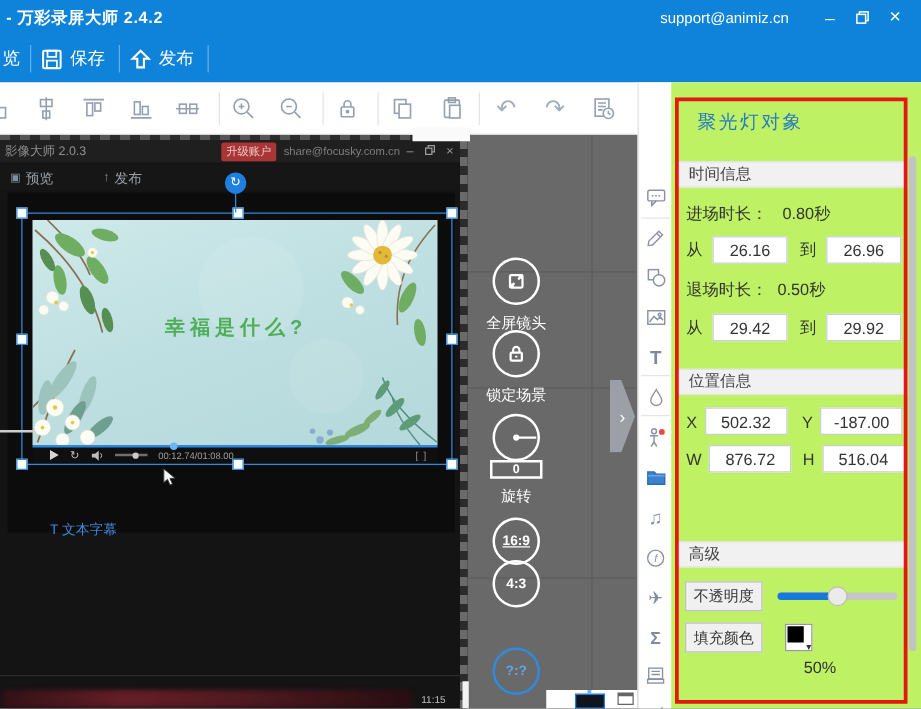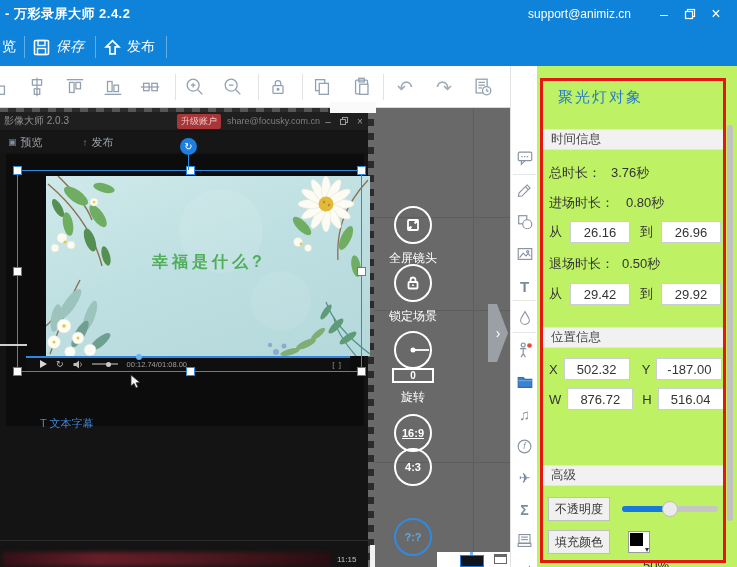--- a/index.html
+++ b/index.html
@@ -44,21 +44,21 @@
   .dash-right{position:absolute;right:0;top:0;width:6px;height:455px;background:repeating-linear-gradient(180deg,#6a6a6a 0 7px,#2b2b2b 7px 14px);}
   .ntitle{position:absolute;left:0;top:0;width:368px;height:18px;background:#1f1f1f;display:flex;align-items:center;color:#8f8f8f;font-size:10px;}
   .ntitle .badge{background:#a93636;color:#eec6c6;font-size:9px;padding:1px 4px;border-radius:2px;margin-left:auto;}
   .ntitle .nmail{font-size:9px;color:#7f7f7f;margin-left:6px;}
   .nwb{width:16px;text-align:center;color:#9a9a9a;font-size:10px;}
   .nmenu{position:absolute;left:0;top:20px;width:368px;height:20px;display:flex;align-items:center;color:#9aa0a8;font-size:11px;background:#161616;}
   .nmenu .mi{display:flex;align-items:center;gap:4px;}
   .stage{position:absolute;left:6px;top:42px;width:358px;height:272px;background:#0c0c0c;}
 
   
-  .slide{position:absolute;left:26px;top:68px;width:324px;height:180px;background:linear-gradient(160deg,#cfe9ea 0%,#bfe0e2 45%,#b4d8db 100%);overflow:hidden;margin-left:20px;}
+  .slide{position:absolute;left:26px;top:68px;width:324px;height:180px;background:linear-gradient(160deg,#cfe9ea 0%,#bfe0e2 45%,#b4d8db 100%);overflow:hidden;}
   .slide svg{position:absolute;left:0;top:0;}
   .caption{position:absolute;left:106px;top:76px;color:#4fae57;font-size:16px;font-weight:bold;letter-spacing:4px;}
 
   
   .player{position:absolute;left:26px;top:248px;width:324px;height:16px;background:#0f0f0f;display:flex;align-items:center;}
   .pbar{position:absolute;left:0;top:0;width:100%;height:2px;background:#2f86de;}
   .pdot{position:absolute;left:34%;top:-2px;width:6px;height:6px;border-radius:50%;background:#6db4f2;}
   .pctl{display:flex;align-items:center;gap:9px;margin-left:14px;width:100%;}
   .playtri{width:0;height:0;border-left:7px solid #d6d6d6;border-top:4px solid transparent;border-bottom:4px solid transparent;}
   .pglyph{color:#bdbdbd;font-size:9px;line-height:1;}
@@ -127,21 +127,21 @@
           <rect x="3.5" y="1.5" width="7" height="7" fill="none" stroke="#fff" stroke-width="1.2"></rect>
           <rect x="1.5" y="3.5" width="7" height="7" fill="#0e83d9" stroke="#fff" stroke-width="1.2"></rect>
         </svg>
     </span>
     <span class="winbtn last" style="font-size:16px;">×</span>
   </div>
 
   <div class="abs bluebar">
     <span class="itm" style="left:2px;">览</span>
     <span class="vsep-w" style="left:24px;"></span>
-    <span class="itm" style="left:33px;gap:6px;font-style:italic;">
+    <span class="itm" style="left:33px;gap:6px;">
       <svg width="17" height="17" viewBox="0 0 17 17">
           <rect x="1.5" y="1.5" width="14" height="14" rx="1" fill="none" stroke="#fff" stroke-width="1.6"></rect>
           <rect x="5" y="1.5" width="7" height="5" fill="none" stroke="#fff" stroke-width="1.4"></rect>
           <rect x="4.5" y="9.5" width="8" height="6" fill="none" stroke="#fff" stroke-width="1.4"></rect>
         </svg>
       <span>保存</span>
     </span>
     <span class="vsep-w" style="left:95px;"></span>
     <span class="itm" style="left:104px;gap:6px;">
       <svg width="17" height="17" viewBox="0 0 16 16">
@@ -583,24 +583,20 @@
     </span>
   </div>
 
   <div class="abs wbox"></div>
 
   <div class="abs panel">
     <div class="ptitle">聚光灯对象</div>
 
     <div class="secbar">时间信息</div>
 
-    <div class="prow" style="margin-top:14px;">
-      <span class="lab">总时长：</span>
-      <span style="margin-left:10px;">3.76秒</span>
-    </div>
     <div class="prow" style="margin-top:12px;">
       <span class="lab">进场时长：</span>
       <span style="margin-left:12px;">0.80秒</span>
     </div>
     <div class="prow" style="margin-top:9px;gap:8px;">
       <span class="lab">从</span>
       <input class="in60" value="26.16" style="">
       <span class="lab" style="margin-left:2px;">到</span>
       <input class="in60" value="26.96" style="">
     </div>

